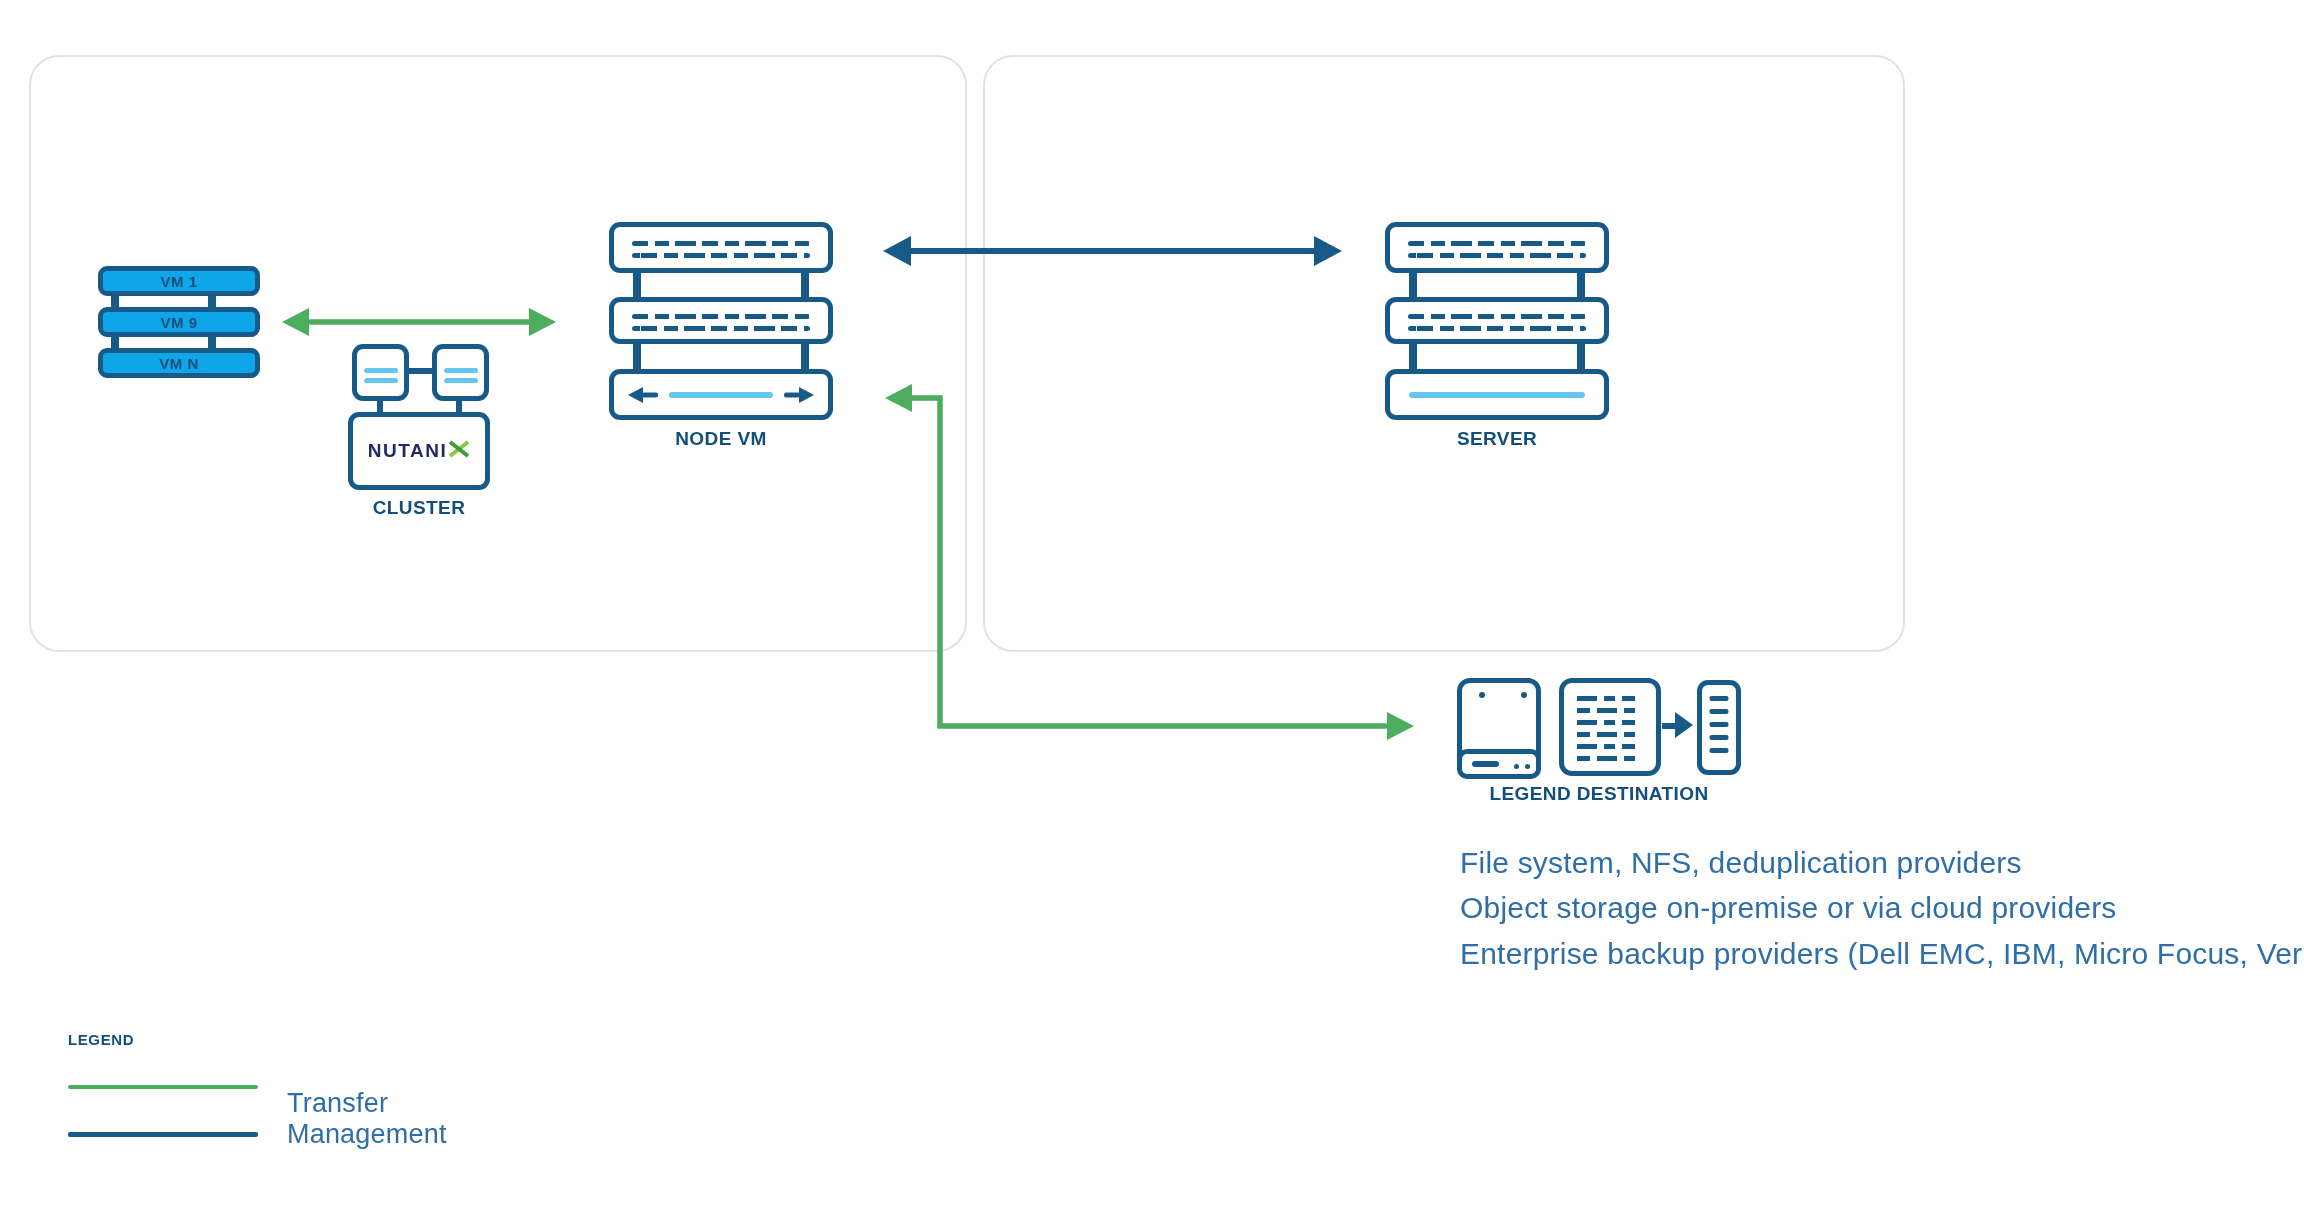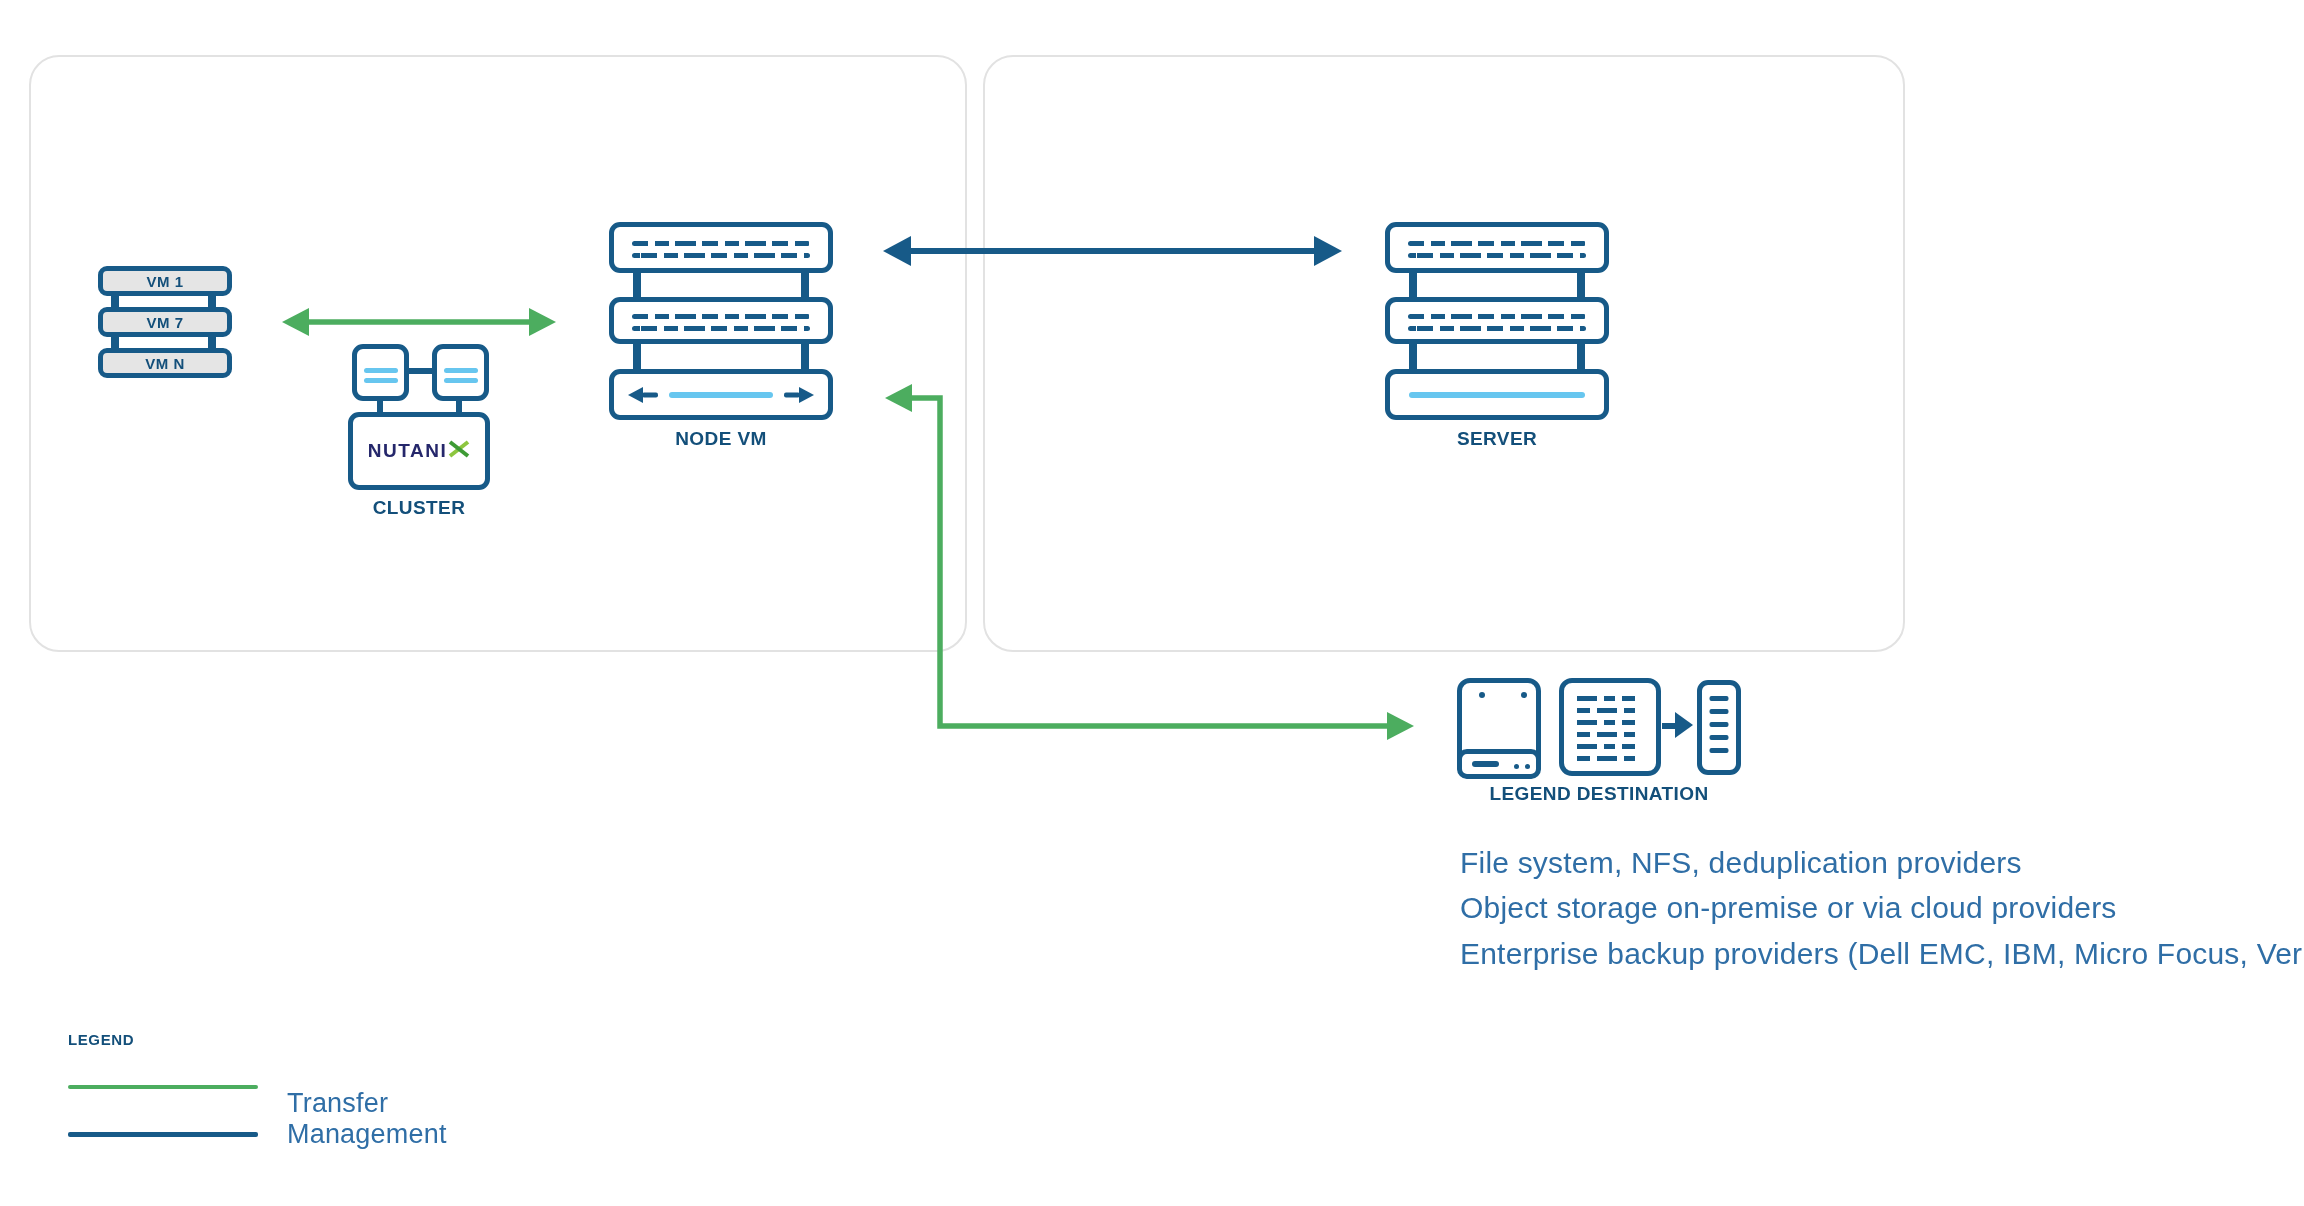--- a/index.html
+++ b/index.html
@@ -21,22 +21,22 @@
   
   .panel{
     position:absolute;background:#fff;border:2px solid var(--panelborder);
     border-radius:30px;
   }
   #panel-left{left:29px;top:55px;width:938px;height:597px;}
   #panel-right{left:983px;top:55px;width:922px;height:597px;}
 
   
   .vm-row{
-    position:absolute;left:98px;width:134px;height:30px;
-    border:5px solid var(--primary);border-radius:9px;background:#e5e5e5;
+    position:absolute;left:98px;width:162px;height:30px;
+    border:5px solid var(--primary);border-radius:9px;background:#0ea5e9;
     display:flex;align-items:center;justify-content:center;
     color:var(--label);font-weight:bold;font-size:15px;letter-spacing:.5px;
     z-index:6;
   }
   .vm-conn{position:absolute;width:8px;background:var(--primary);z-index:5;}
 
   
   .cl-small{
     position:absolute;top:344px;width:57px;height:57px;background:#fff;
     border:5px solid var(--primary);border-radius:11px;z-index:6;
@@ -147,21 +147,21 @@
 
 <div>
   <div class="vm-conn" style="left:111px;top:290px;height:22px;"></div>
   <div class="vm-conn" style="left:208px;top:290px;height:22px;"></div>
   <div class="vm-conn" style="left:111px;top:331px;height:22px;"></div>
   <div class="vm-conn" style="left:208px;top:331px;height:22px;"></div>
   <div class="vm-row" style="top:266px;">
       <span>VM 1</span>
     </div>
   <div class="vm-row" style="top:307px;">
-      <span>VM 7</span>
+      <span>VM 9</span>
     </div>
   <div class="vm-row" style="top:348px;">
       <span>VM N</span>
     </div>
 </div>
 
 <div>
   <div class="cl-hconn"></div>
   <div class="cl-vconn" style="left:377px;"></div>
   <div class="cl-vconn" style="left:456px;"></div>

